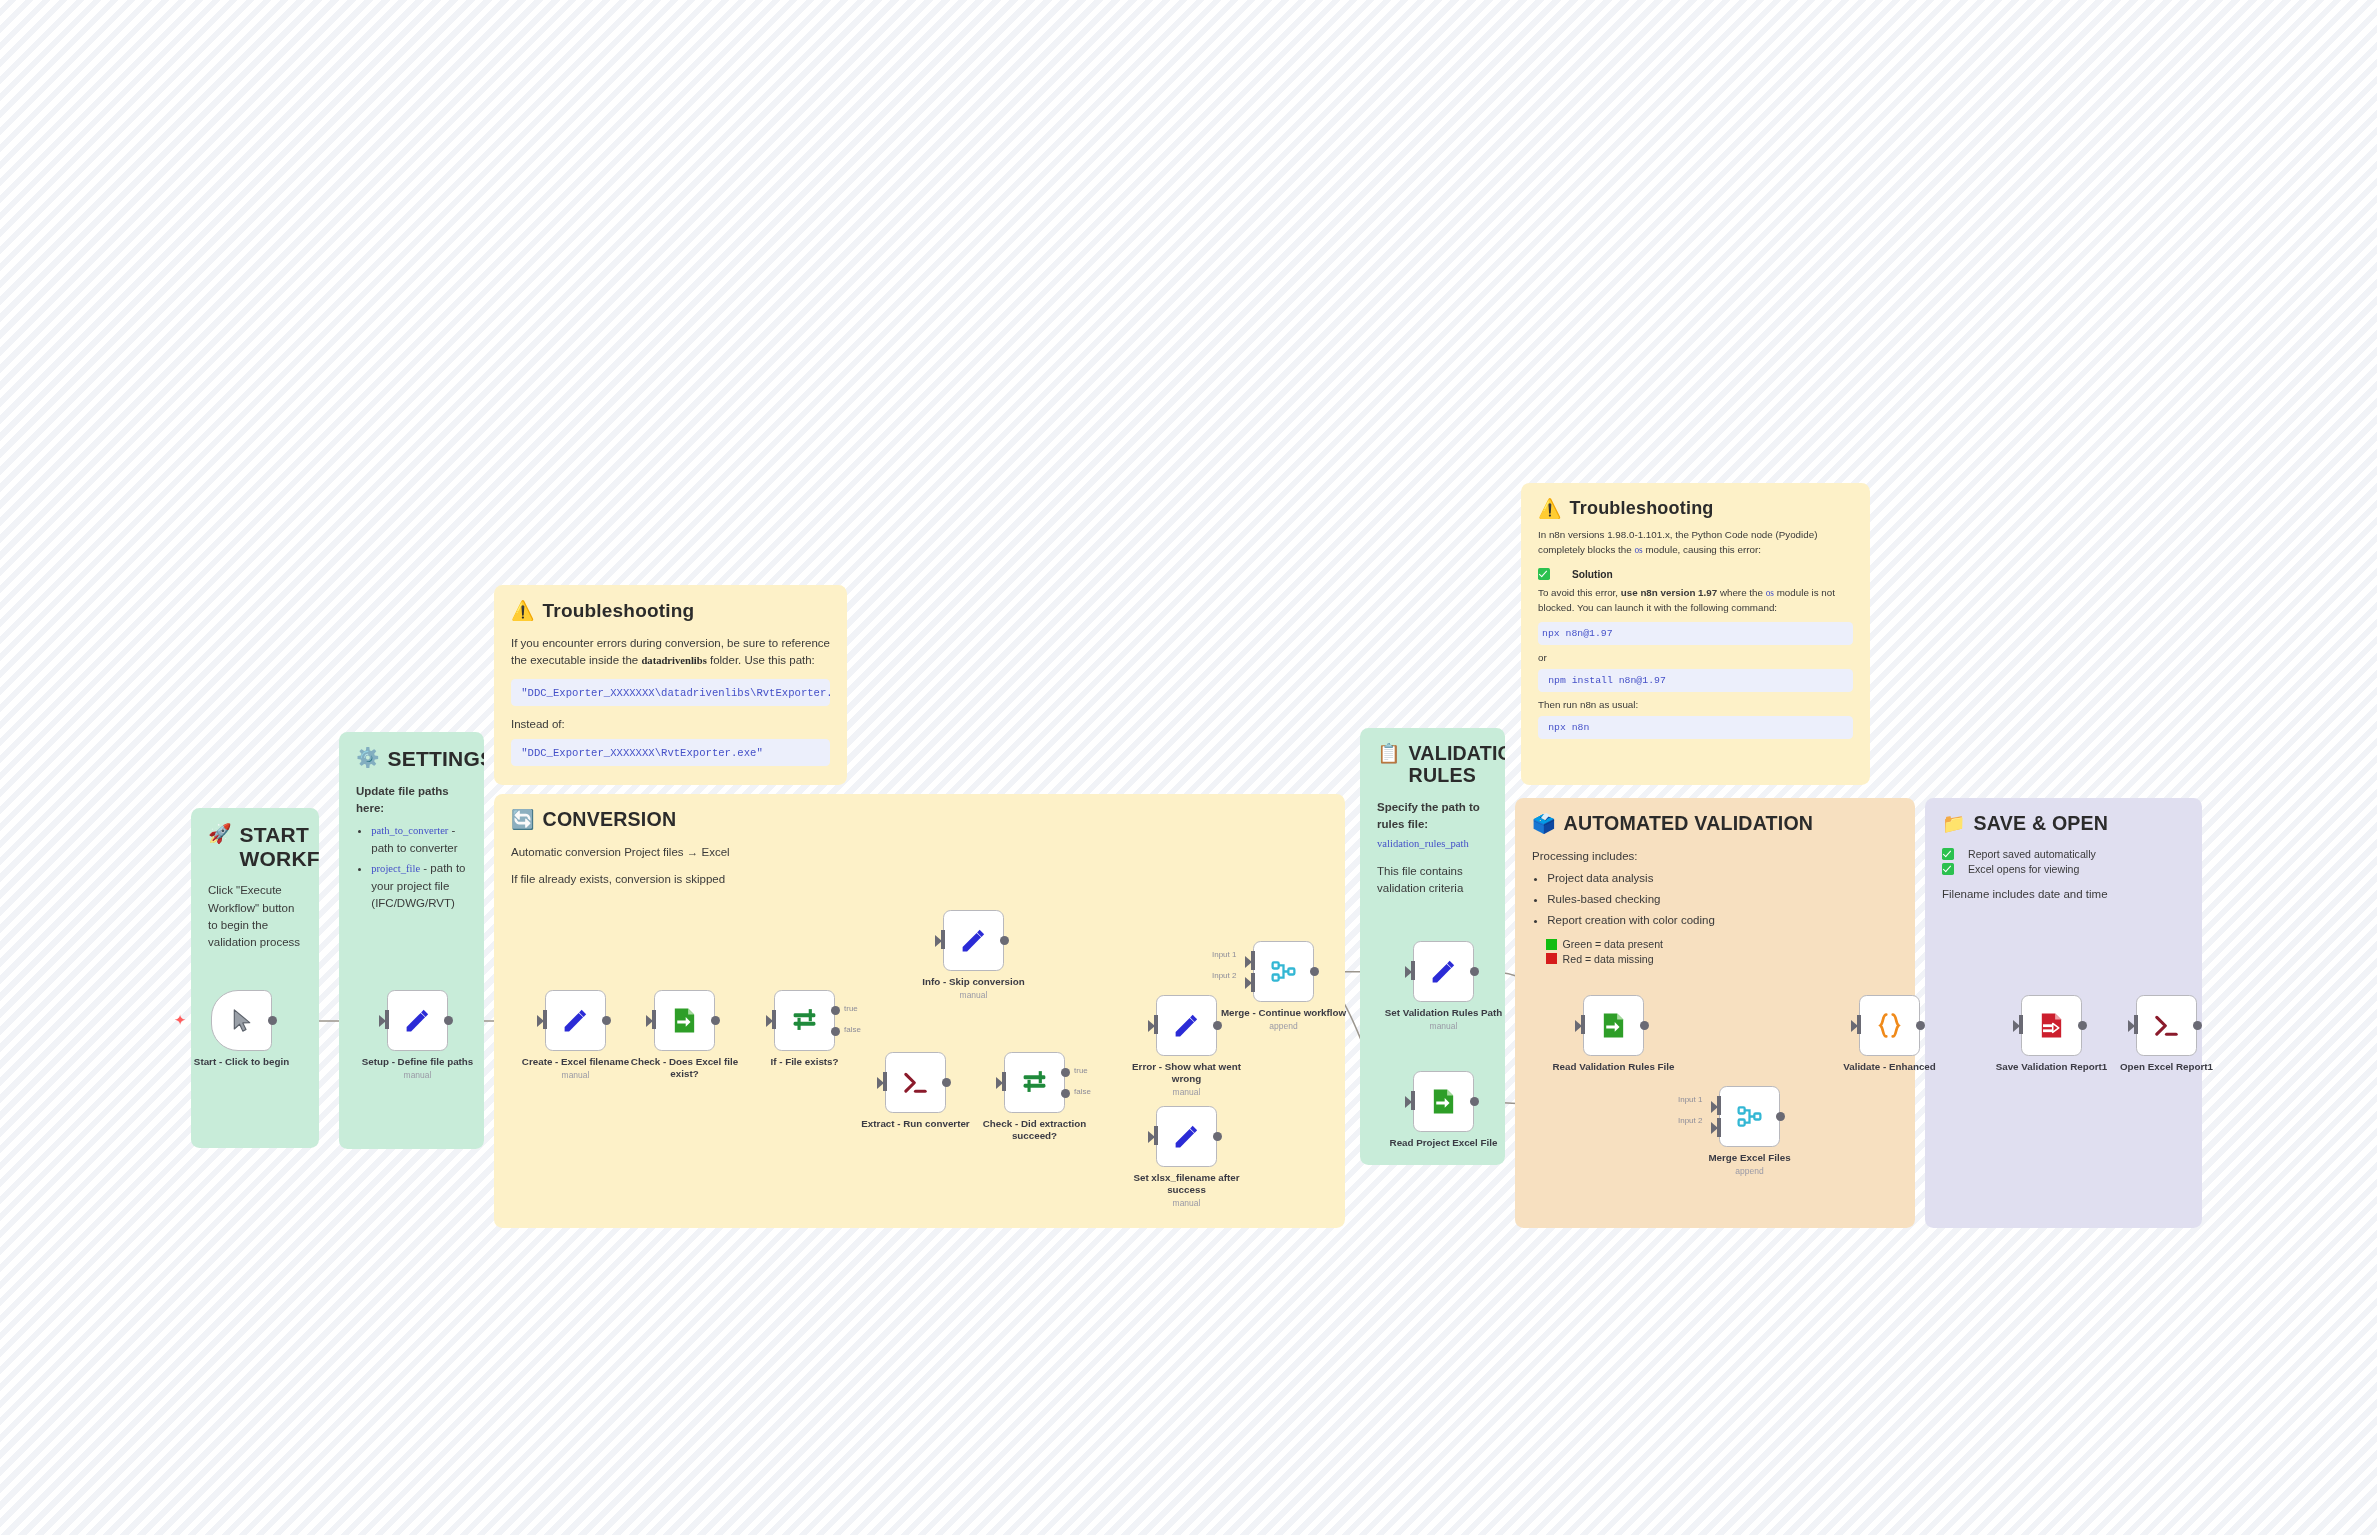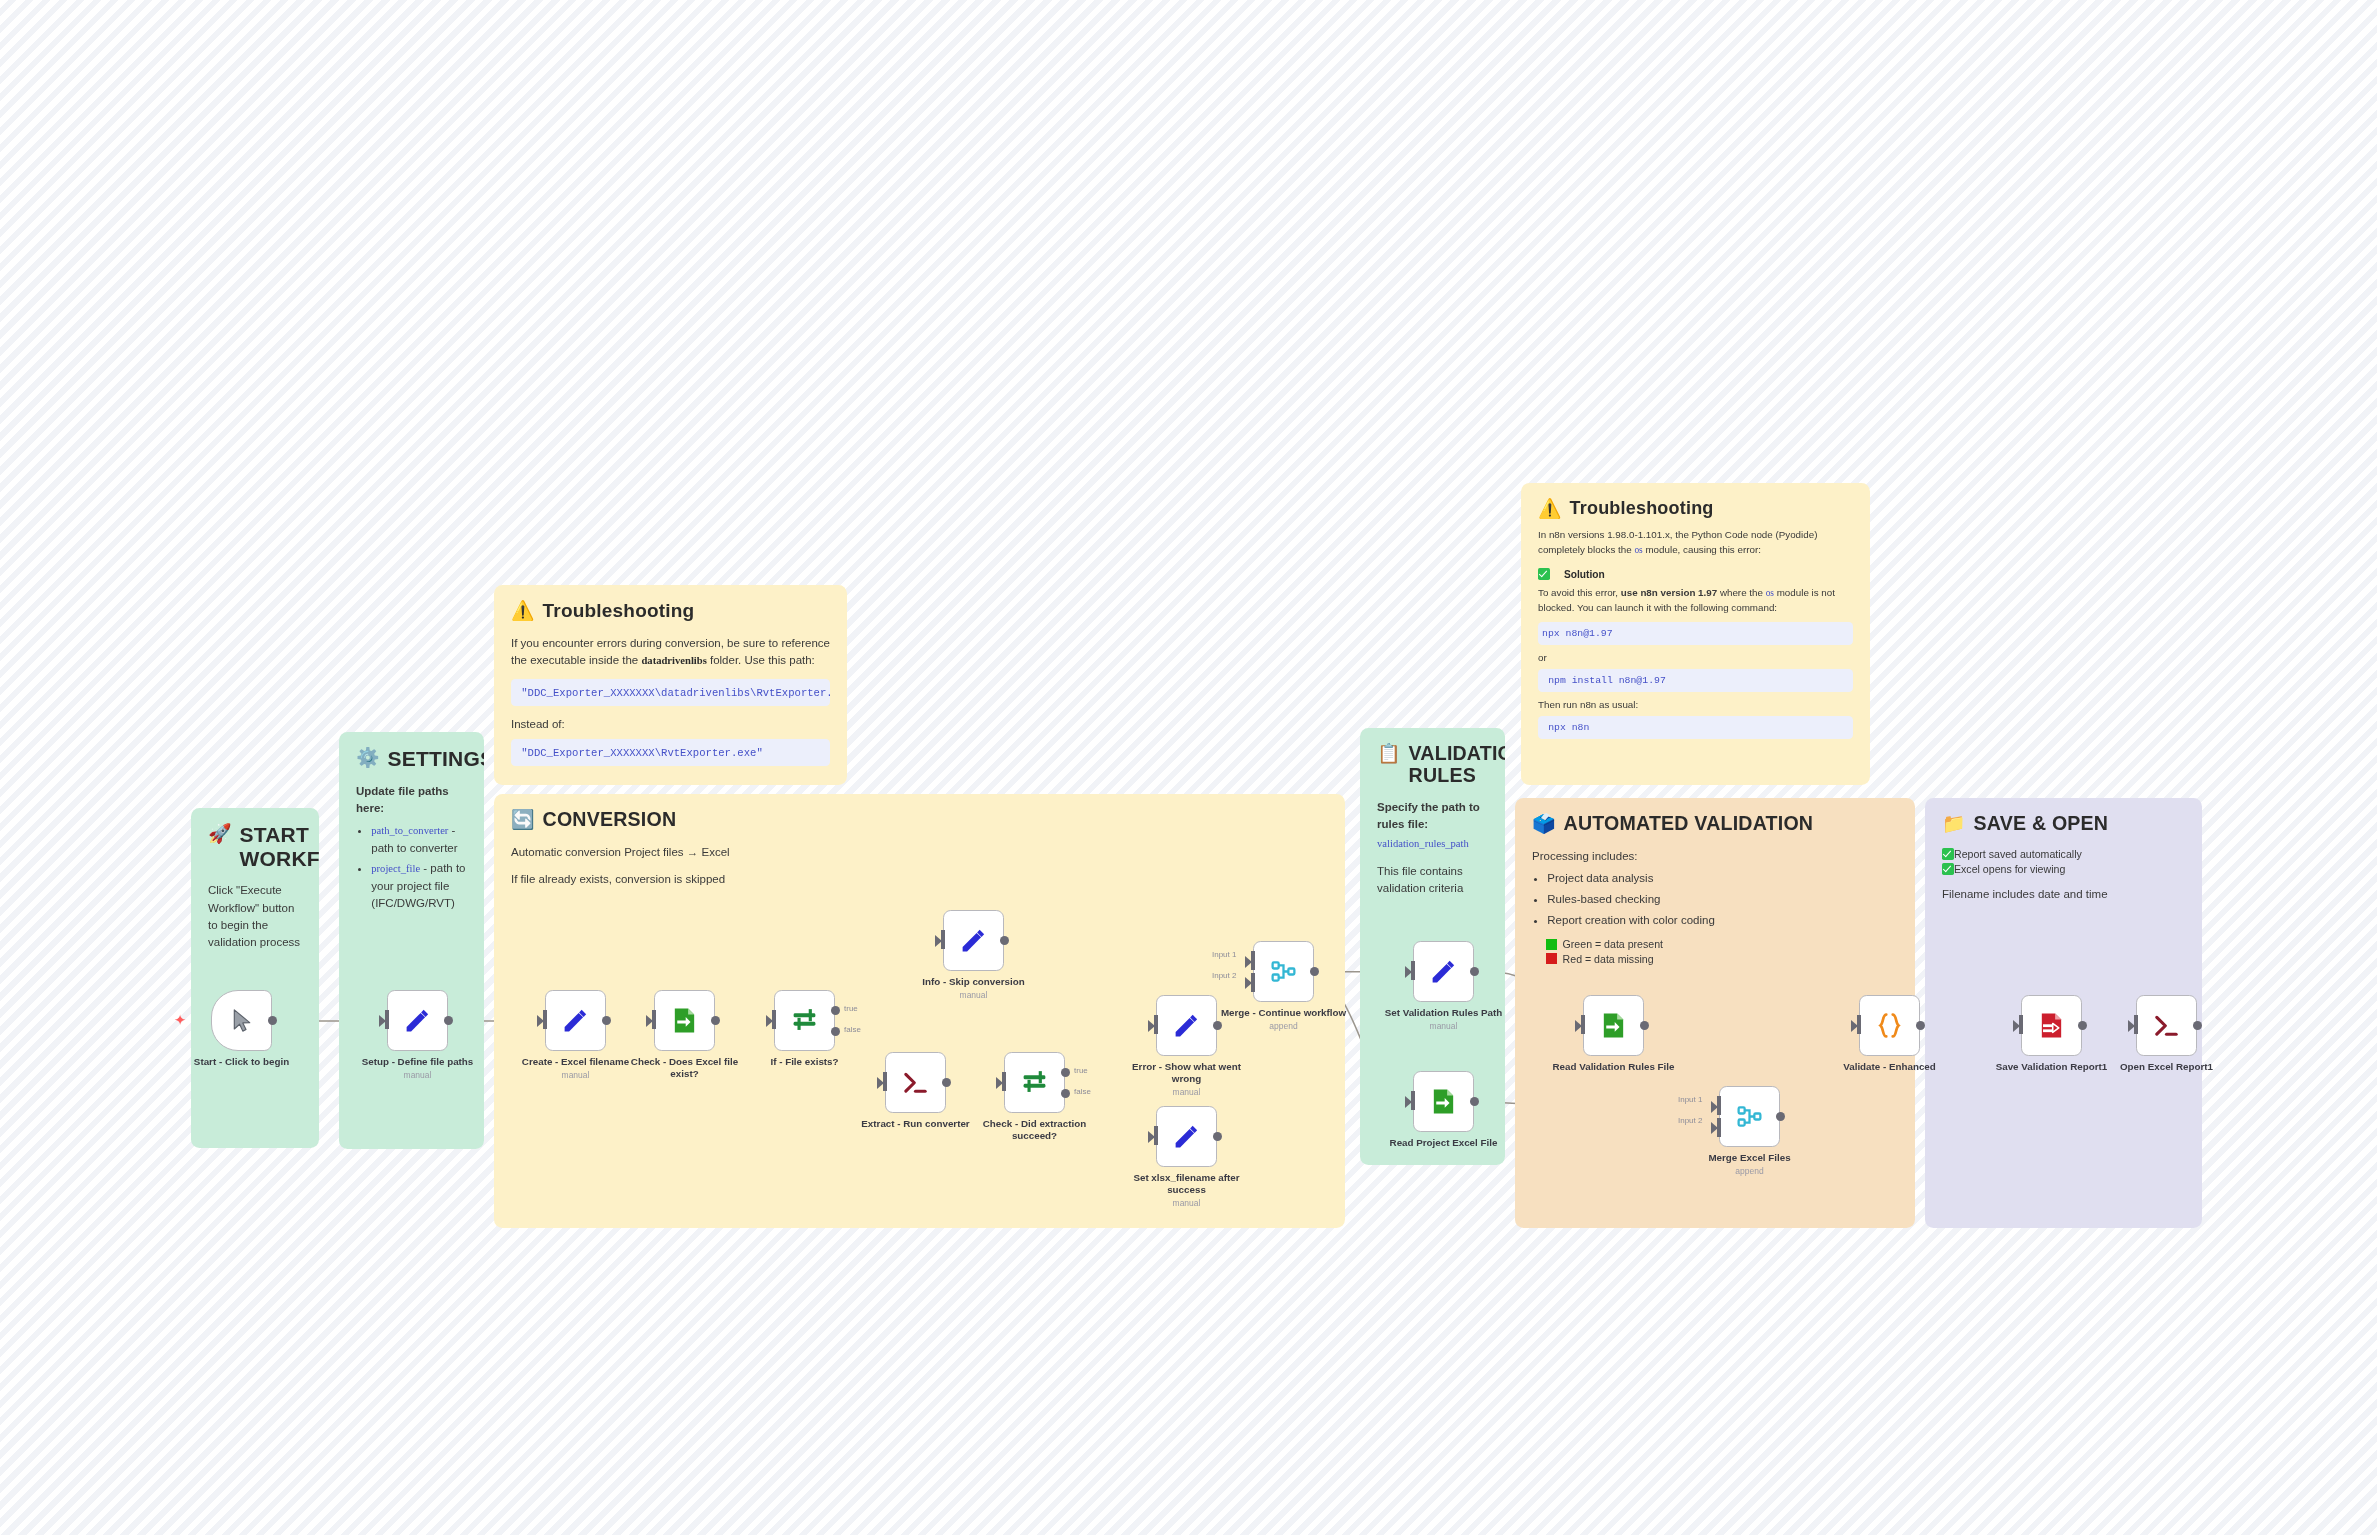--- a/index.html
+++ b/index.html
@@ -68,35 +68,35 @@
     padding: 7.7px 10.2px;
     margin: 6px 0 9.4px 0;
     font-family: "Liberation Mono", "DejaVu Sans Mono", monospace;
     color: #4450c8;
     font-size: 10.6px;
     white-space: nowrap;
     overflow: hidden;
   }
   .solution-head {
     font-weight: 700; font-size: 11.5px; color: #2b2b2b;
-    display: flex; align-items: center; gap: 14px; margin: 11px 0 6px 0;
+    display: flex; align-items: center; gap: 22px; margin: 11px 0 6px 0;
   }
   .chk { width: 12px; height: 12px; background: #2bc14f; border-radius: 1.7px;
          display:inline-block; position: relative; flex:0 0 auto; }
   .chk::after {
     content: ""; position: absolute; left: 3.4px; top: 0.9px;
     width: 3.4px; height: 6.8px; border: solid #fff;
     border-width: 0 1.7px 1.7px 0; transform: rotate(42deg);
   }
   .legend-row { display: flex; align-items: center; gap: 6px; font-size: 10.6px;
                 color: #3a3a3a; margin-bottom: 2.6px; }
   .swatch { width: 11px; height: 11px; display:inline-block; flex:0 0 auto; }
   .sw-green { background: #11bd11; }
   .sw-red   { background: #d61b1b; }
-  .check-row { display:flex; align-items:center; gap:0; font-size:10.6px;
+  .check-row { display:flex; align-items:center; gap:14px; font-size:10.6px;
                color:#3a3a3a; margin-bottom: 3.4px; }
 
   
   #edges { position: absolute; left:0; top:0; width:2377px; height:1536px; pointer-events:none; }
 
   
   .node { position: absolute; width: 61px; height: 47px; }
   .node .box {
     width: 61px; height: 61px;
     background: #ffffff;

